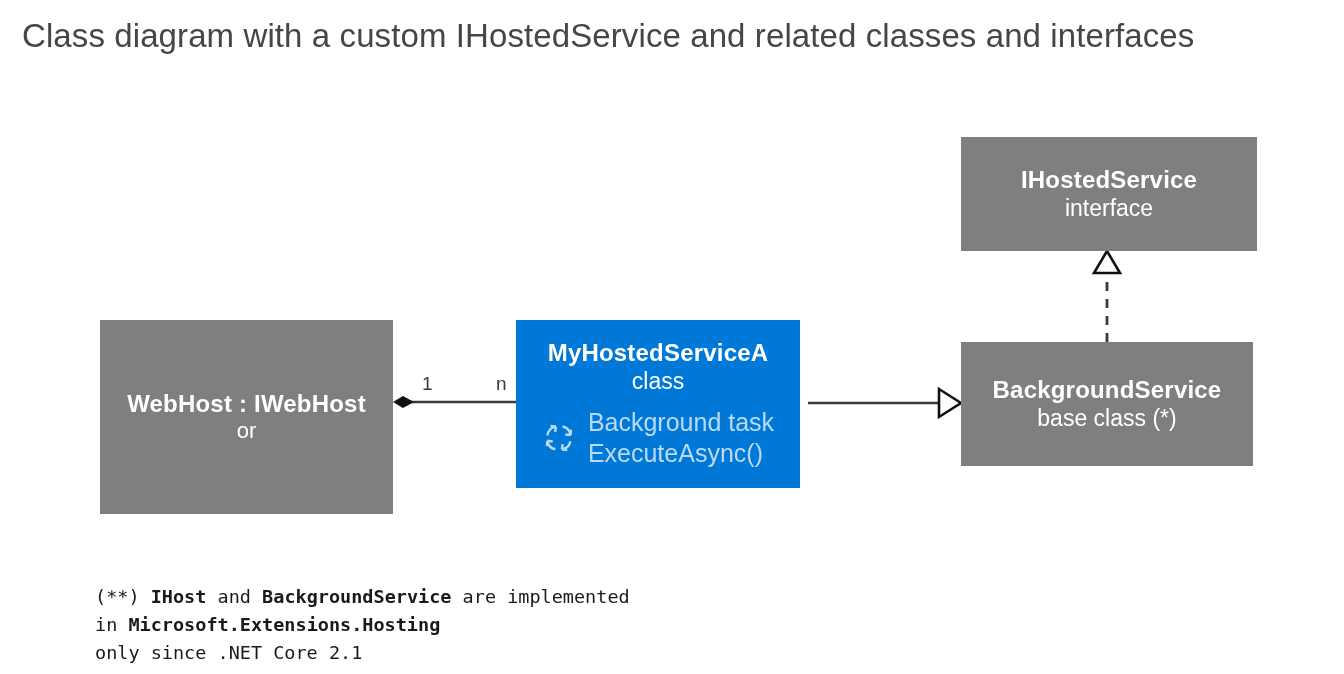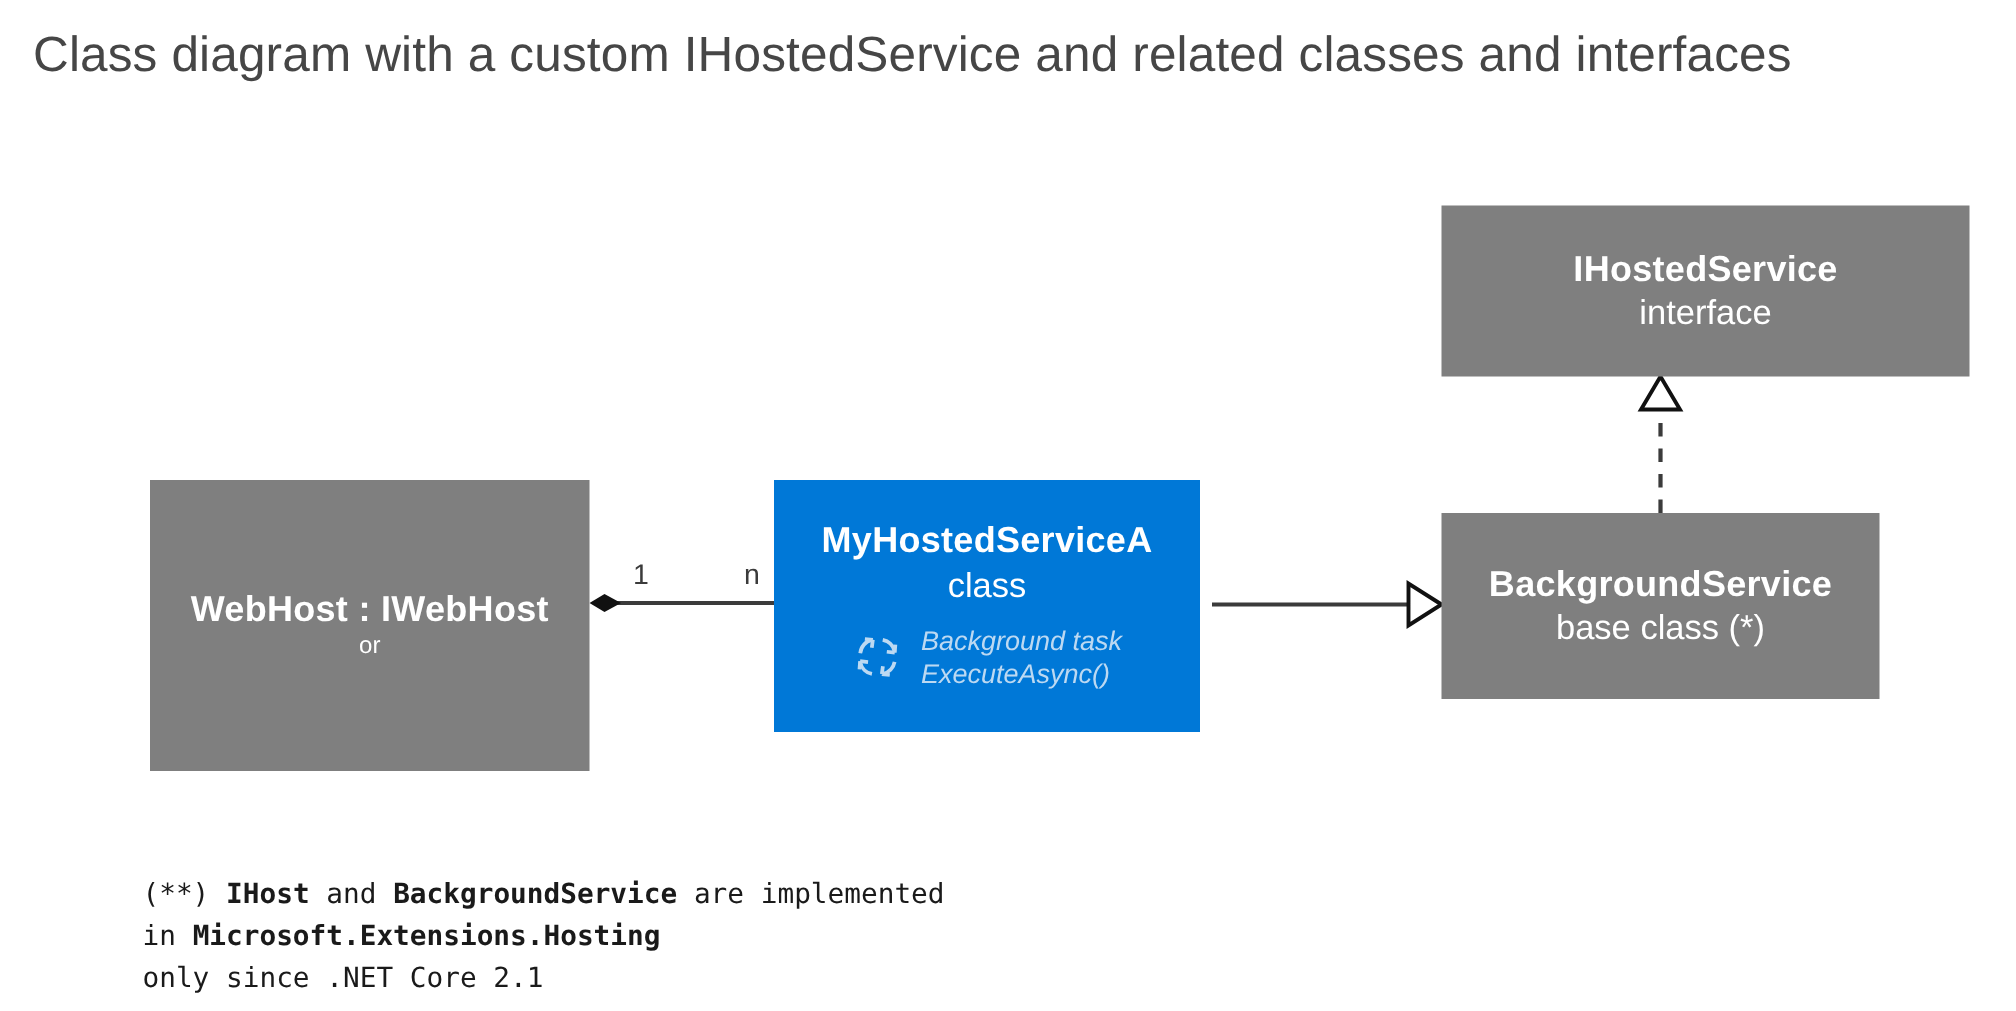--- a/index.html
+++ b/index.html
@@ -55,38 +55,38 @@
     font-size: 24px;
     letter-spacing: 0.2px;
     white-space: nowrap;
   }
   .node-sub {
     font-weight: 400;
     font-size: 23px;
     white-space: nowrap;
   }
   .node-sub.small-or {
-    font-size: 16px;
+    font-size: 22px;
   }
   .title-suffix {
     font-weight: 400;
   }
 
   
   #node-webhost {
     left: 100px;  top: 320px;
     width: 293px; height: 194px;
   }
   #node-myhostedservice {
     left: 516px;  top: 320px;
     width: 284px; height: 168px;
   }
   #node-ihostedservice {
     left: 961px;  top: 137px;
-    width: 352px; height: 114px;
+    width: 296px; height: 114px;
   }
   #node-backgroundservice {
     left: 961px;  top: 342px;
     width: 292px; height: 124px;
   }
 
   
   #node-myhostedservice .node-title { margin-bottom: 1px; }
   .task-row {
     display: flex;
@@ -97,24 +97,23 @@
   }
   .task-icon {
     width: 34px;
     height: 34px;
     flex: 0 0 34px;
     display: block;
   }
   .task-text {
     text-align: left;
     color: #bcd9f2;
-    font-size: 18px;
+    font-size: 25px;
     line-height: 1.25;
     white-space: nowrap;
-    font-style: italic;
   }
 
   
   .mult-label {
     position: absolute;
     font-size: 19px;
     color: #3b3b3b;
     font-weight: 400;
   }
   #mult-one { left: 422px; top: 373px; }

